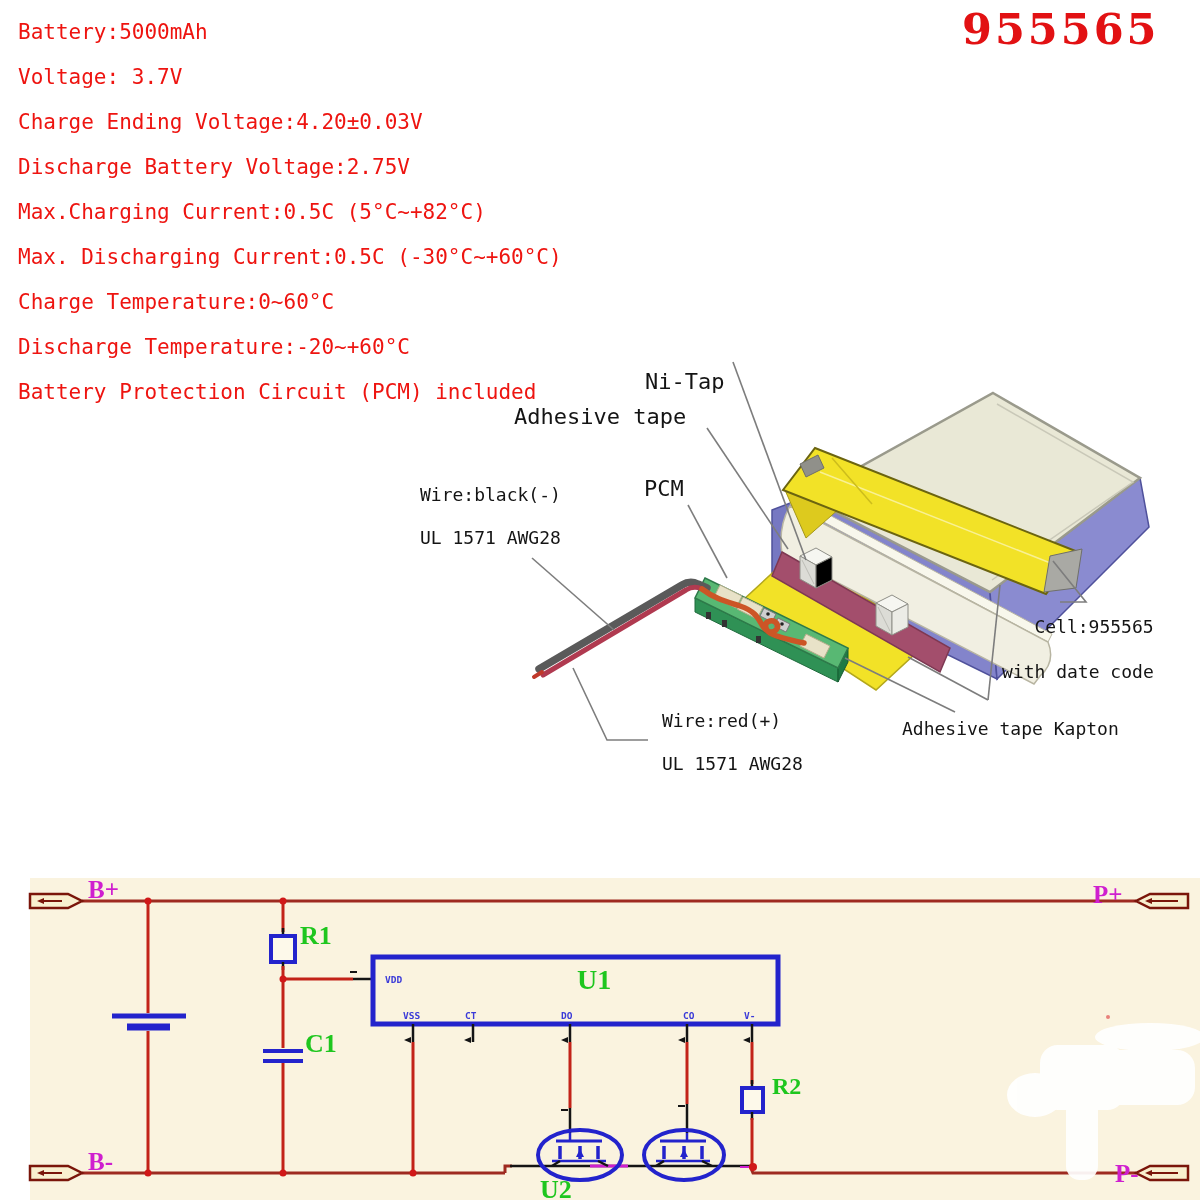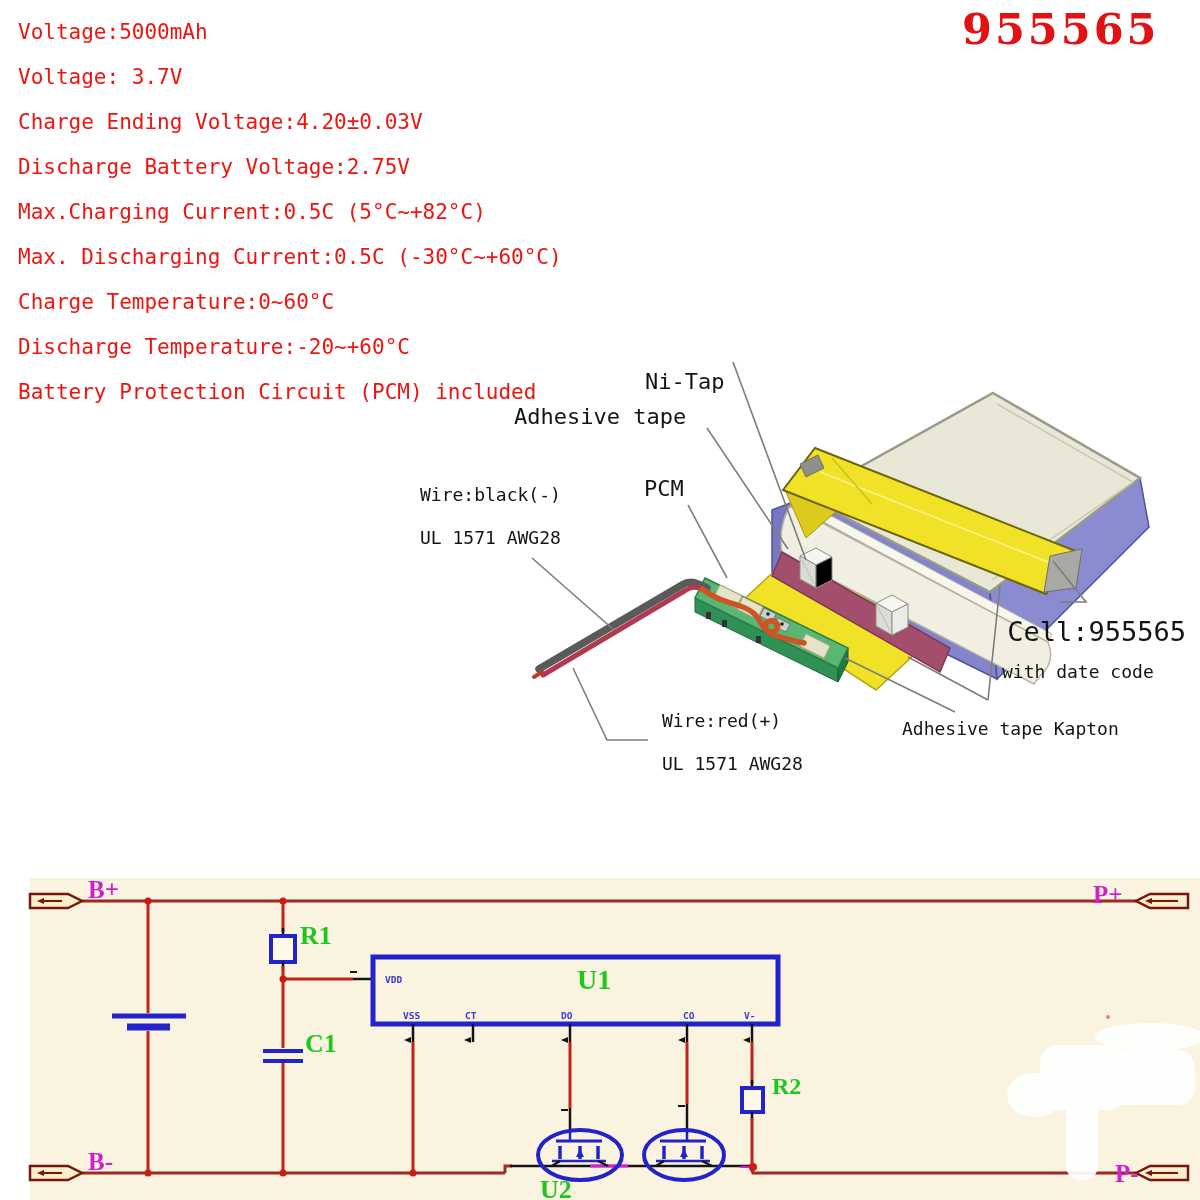--- a/index.html
+++ b/index.html
@@ -7,39 +7,39 @@
          font-family:"DejaVu Sans Mono",monospace;}
   .spec-line{white-space:pre;font-size:21px;line-height:45px;color:#ee1410;
              font-family:"DejaVu Sans Mono",monospace;}
   #specs{position:absolute;left:18px;top:10px;}
   #model-number{position:absolute;left:962px;top:4px;font-family:"DejaVu Serif","Liberation Serif",serif;
                 font-weight:bold;font-size:43px;color:#e21113;letter-spacing:3px;}
   .dlabel{position:absolute;color:#141414;font-size:22px;white-space:pre;
           font-family:"DejaVu Sans Mono",monospace;}
   .dlabel.sm{font-size:18px;}
   #cell-row{position:absolute;left:1002px;top:616px;width:184px;display:flex;
-            justify-content:flex-end;color:#141414;font-size:27px;
+            justify-content:center;color:#141414;font-size:18px;
             font-family:"DejaVu Sans Mono",monospace;}
   svg{position:absolute;}
   .leader{stroke:#7d7d7d;stroke-width:1.6;fill:none;}
   .schem-label-green{font-family:"Liberation Serif","DejaVu Serif",serif;font-weight:bold;fill:#1ec61e;}
   .schem-label-magenta{font-family:"Liberation Serif","DejaVu Serif",serif;font-weight:bold;fill:#cf1fcf;}
   .pin-label{font-family:"DejaVu Sans Mono",monospace;font-weight:bold;fill:#3a3ad8;font-size:9.5px;}
   .wire{stroke:#c22218;stroke-width:3;fill:none;}
   .railwire{stroke:#9e2a20;stroke-width:3;fill:none;}
   .blk{stroke:#141414;stroke-width:2.5;fill:none;}
   .blue{stroke:#2323cc;fill:none;}
 </style>
 </head>
 <body>
 
 <div id="stage">
 
   <div id="specs">
-    <div class="spec-line">Voltage:5000mAh</div>
+    <div class="spec-line">Battery:5000mAh</div>
     <div class="spec-line">Voltage: 3.7V</div>
     <div class="spec-line">Charge Ending Voltage:4.20±0.03V</div>
     <div class="spec-line">Discharge Battery Voltage:2.75V</div>
     <div class="spec-line">Max.Charging Current:0.5C (5°C~+82°C)</div>
     <div class="spec-line">Max. Discharging Current:0.5C (-30°C~+60°C)</div>
     <div class="spec-line">Charge Temperature:0~60°C</div>
     <div class="spec-line">Discharge Temperature:-20~+60°C</div>
     <div class="spec-line">Battery Protection Circuit (PCM) included</div>
   </div>
 

